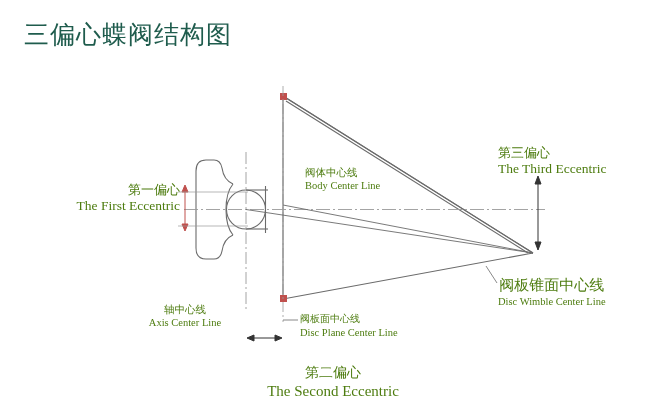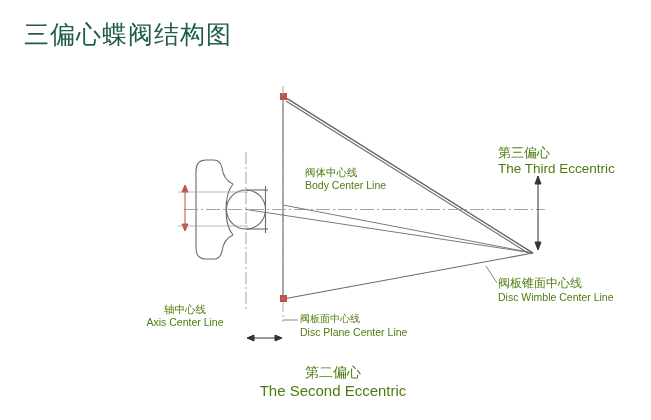--- a/index.html
+++ b/index.html
@@ -41,21 +41,21 @@
     color: #4d7c0f;
     white-space: nowrap;
     line-height: 1.25;
   }
   .lbl .cn {
     display: block;
     font-family: "DejaVu Sans", sans-serif;
   }
   .lbl .en {
     display: block;
-    font-family: Liberation Sans, sans-serif;
+    font-family: Liberation Serif, serif;
   }
   
   #lbl-first {
     left: 8px;
     top: 182px;
     width: 172px;
     text-align: right;
     font-size: 13px;
   }
   #lbl-first .cn { font-size: 13px; }
@@ -103,21 +103,21 @@
     text-align: left;
   }
   #lbl-discplane .cn { font-size: 10px; }
   #lbl-discplane .en { font-size: 10.5px; }
 
   #lbl-wimble {
     left: 498px;
     top: 276px;
     text-align: left;
   }
-  #lbl-wimble .cn { font-size: 12px; }
+  #lbl-wimble .cn { font-size: 15px; text-align: center; }
   #lbl-wimble .en { font-size: 10.5px; }
 </style>
 </head>
 <body>
 
 <div id="stage">
 
   <div id="title" class="title">三偏心蝶阀结构图</div>
 
   <svg class="layer" viewBox="0 0 651 420">
@@ -194,20 +194,24 @@
       <polygon points="247,338 254,335 254,341"></polygon>
       <polygon points="282,338 275,335 275,341"></polygon>
     </g>
 
     <g stroke="#6b6b6b" stroke-width="0.8">
       <line x1="298" y1="320" x2="283" y2="320"></line>
       <line x1="497" y1="283" x2="486" y2="266"></line>
     </g>
   </svg>
 
+  <div class="lbl" id="lbl-first">
+    <span class="cn">第一偏心</span>
+    <span class="en">The First Eccentric</span>
+  </div>
 
   <div class="lbl" id="lbl-third">
     <span class="cn">第三偏心</span>
     <span class="en">The Third Eccentric</span>
   </div>
 
   <div class="lbl" id="lbl-second">
     <span class="cn">第二偏心</span>
     <span class="en">The Second Eccentric</span>
   </div>

